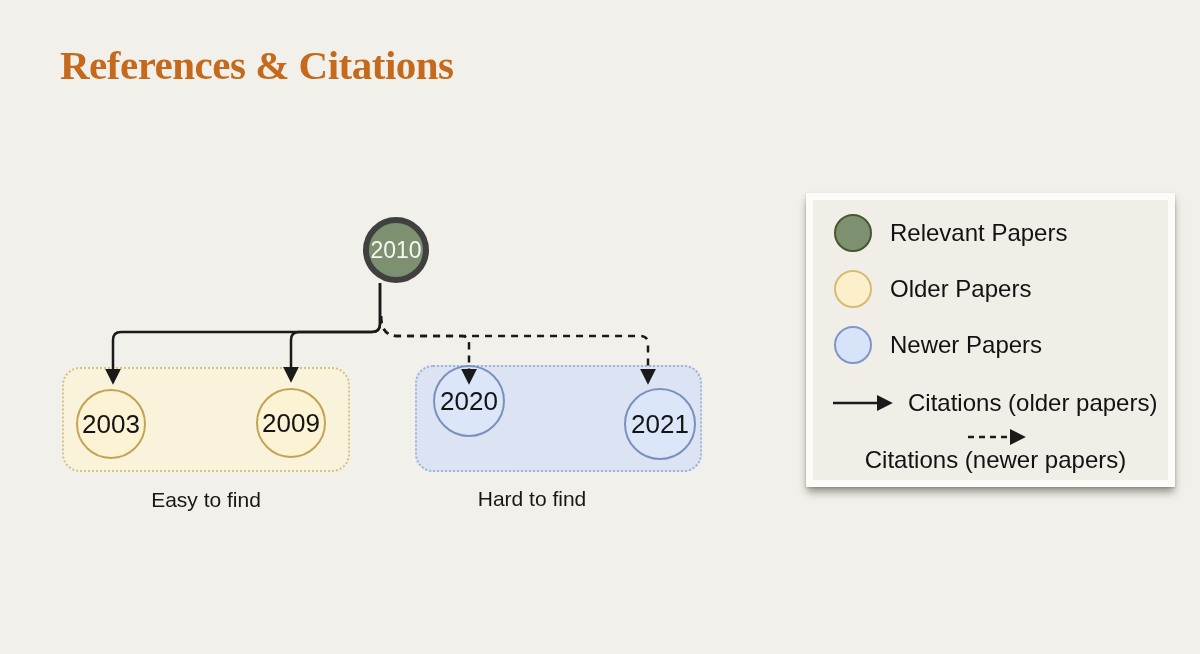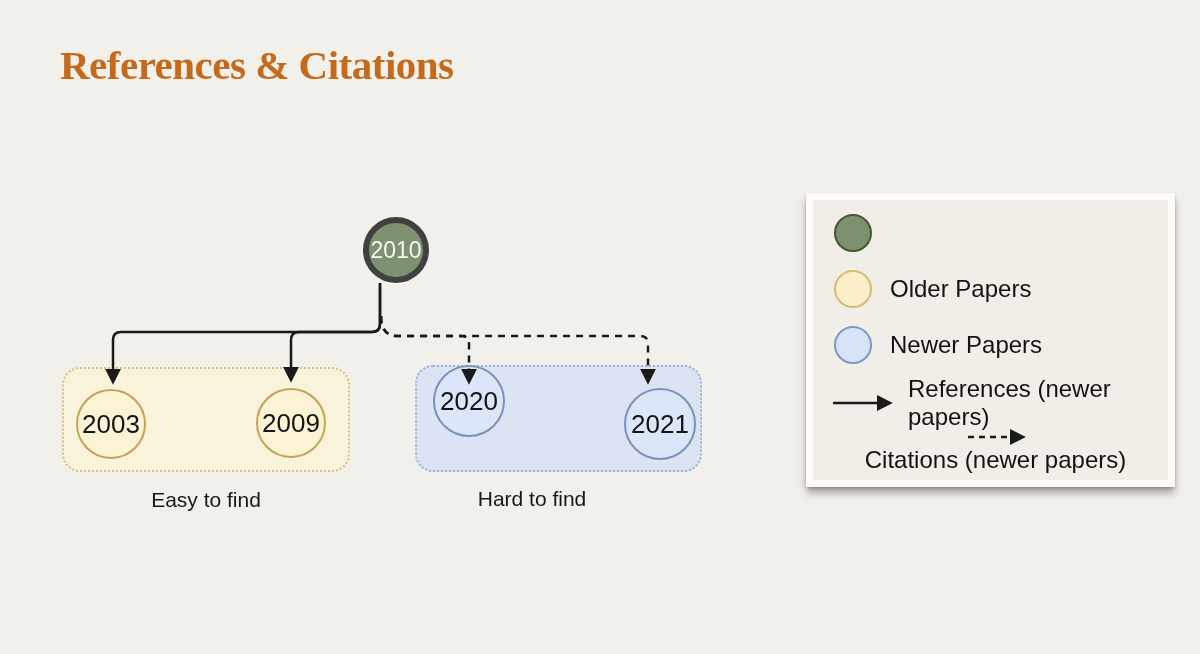--- a/index.html
+++ b/index.html
@@ -126,37 +126,38 @@
   </svg>
 
   <div class="caption easy">Easy to find</div>
   <div class="caption hard">Hard to find</div>
 
   <div class="legend">
     <div class="legend-inner">
 
       <div class="legend-row r1">
         <span class="swatch green"></span>
+        <span class="legend-label">Relevant Papers</span>
       </div>
 
       <div class="legend-row r2">
         <span class="swatch yellow"></span>
         <span class="legend-label">Older Papers</span>
       </div>
 
       <div class="legend-row r3">
         <span class="swatch blue"></span>
         <span class="legend-label">Newer Papers</span>
       </div>
 
       <div class="legend-row r4">
         <svg class="legend-arrow" width="66" height="18" viewBox="0 0 66 18">
           <line x1="1" y1="9" x2="47" y2="9" stroke="#1A1A1A" stroke-width="2.5" marker-end="url(#ah)"></line>
         </svg>
-        <span class="legend-label">References (newer papers)</span>
+        <span class="legend-label">Citations (older papers)</span>
       </div>
 
       <div class="legend-row r5">
         <svg class="legend-arrow" width="66" height="18" viewBox="0 0 66 18">
           <line x1="1" y1="9" x2="45" y2="9" stroke="#1A1A1A" stroke-width="2.5" stroke-dasharray="6 5" marker-end="url(#ah)"></line>
         </svg>
         <span class="legend-label">Citations (newer papers)</span>
       </div>
 
     </div>

